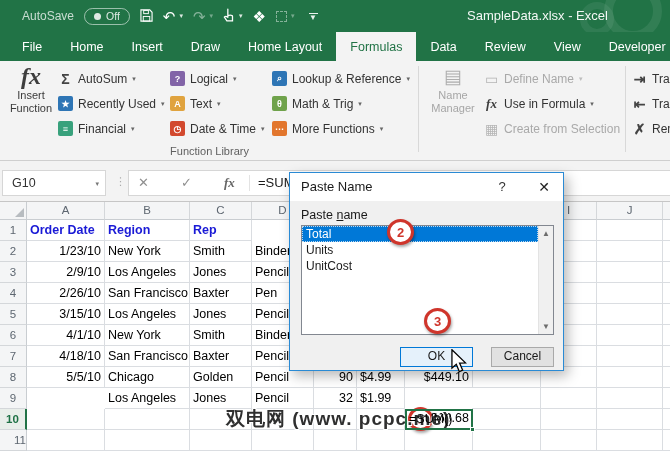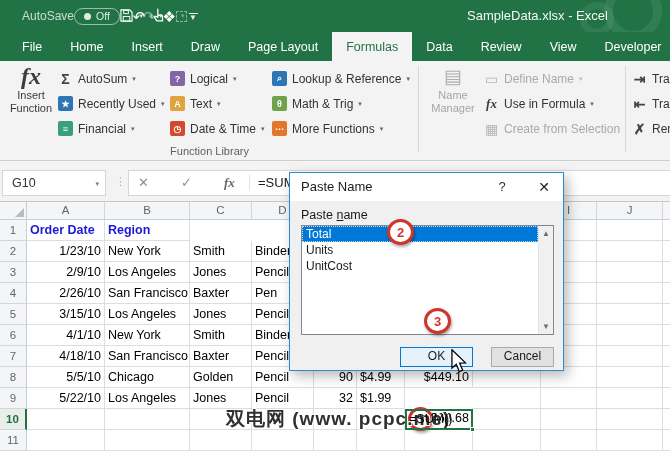--- a/index.html
+++ b/index.html
@@ -1,21 +1,21 @@
 <!DOCTYPE html>
 <html><head>
 <meta charset="utf-8">
 <style>
 *{margin:0;padding:0;box-sizing:border-box;}
 body{font-family:"Liberation Sans",sans-serif;background:#888;}
 .screen{position:relative;width:670px;height:451px;overflow:hidden;background:#fff;}
 
 
 .titlebar{position:absolute;left:0;top:0;width:100%;height:32px;background:#217346;color:#fff;}
-.qat{position:absolute;left:0;top:0;height:32px;display:flex;align-items:center;padding-left:22px;}
+.qat{position:absolute;left:0;top:0;height:32px;display:flex;align-items:center;gap:10px;padding-left:22px;}
 .autosave{font-size:12px;color:rgba(255,255,255,.75);}
 .pill{display:flex;align-items:center;gap:5px;border:1px solid rgba(255,255,255,.55);border-radius:9px;height:17px;padding:0 9px;color:rgba(255,255,255,.85);font-size:10.5px;}
 .pilldot{width:7px;height:7px;border-radius:50%;background:rgba(255,255,255,.85);}
 .qicon{font-size:15px;line-height:1;color:#fff;}
 .dim{opacity:.45;}
 .qdd{font-size:7px;color:rgba(255,255,255,.85);margin-left:-6px;}
 .qatmore{display:flex;flex-direction:column;align-items:center;line-height:4px;margin-left:4px;}
 .qatmore .bar{width:9px;height:1px;background:rgba(255,255,255,.9);margin-bottom:2px;}
 .qatmore .chv{font-size:8px;color:rgba(255,255,255,.9);}
 .wintitle{position:absolute;left:467px;top:8px;font-size:13px;color:rgba(255,255,255,.95);white-space:nowrap;}
@@ -137,21 +137,21 @@
         </span>
     </div>
     <div class="wintitle">SampleData.xlsx  -  Excel</div>
   </div>
 
   <div class="tabbar">
       <div class="tab">File</div>
       <div class="tab">Home</div>
       <div class="tab">Insert</div>
       <div class="tab">Draw</div>
-      <div class="tab">Page Layout</div>
+      <div class="tab">Home Layout</div>
       <div class="tab active">Formulas</div>
       <div class="tab">Data</div>
       <div class="tab">Review</div>
       <div class="tab">View</div>
       <div class="tab">Developer</div>
     </div>
 
   <div class="ribbon">
       <div class="rgroup" style="left: 0px; width: 419px;">
         <div class="rbig" style="left: 4px;">
@@ -279,20 +279,21 @@
       <div class="colhdr" style="left: 314px; width: 43px;">E</div>
       <div class="colhdr" style="left: 357px; width: 48px;">F</div>
       <div class="colhdr" style="left: 405px; width: 68px;">G</div>
       <div class="colhdr" style="left: 473px; width: 68px;">H</div>
       <div class="colhdr" style="left: 541px; width: 56px;">I</div>
       <div class="colhdr" style="left: 597px; width: 66px;">J</div>
       <div class="colhdr" style="left: 663px; width: 8px;"></div>
       <div class="rowhdr" style="top: 18px;">1</div>
       <div class="cell hblue" style="left: 27px; top: 18px; width: 78px;">Order Date</div>
       <div class="cell hblue" style="left: 105px; top: 18px; width: 85px;">Region</div>
+      <div class="cell hblue" style="left: 190px; top: 18px; width: 62px;">Rep</div>
       <div class="cell hblue" style="left: 252px; top: 18px; width: 62px; margin-left: 48px;">Item</div>
       <div class="cell" style="left: 314px; top: 18px; width: 43px;"></div>
       <div class="cell" style="left: 357px; top: 18px; width: 48px;"></div>
       <div class="cell" style="left: 405px; top: 18px; width: 68px;"></div>
       <div class="cell" style="left: 473px; top: 18px; width: 68px;"></div>
       <div class="cell" style="left: 541px; top: 18px; width: 56px;"></div>
       <div class="cell" style="left: 597px; top: 18px; width: 66px;"></div>
       <div class="cell" style="left: 663px; top: 18px; width: 8px;"></div>
       <div class="rowhdr" style="top: 39px;">2</div>
       <div class="cell ar" style="left: 27px; top: 39px; width: 78px;">1/23/10</div>
@@ -372,21 +373,20 @@
       <div class="cell" style="left: 190px; top: 165px; width: 62px;">Golden</div>
       <div class="cell" style="left: 252px; top: 165px; width: 62px;">Pencil</div>
       <div class="cell ar" style="left: 314px; top: 165px; width: 43px;">90</div>
       <div class="cell" style="left: 357px; top: 165px; width: 48px;">$4.99</div>
       <div class="cell ar" style="left: 405px; top: 165px; width: 68px;">$449.10</div>
       <div class="cell" style="left: 473px; top: 165px; width: 68px;"></div>
       <div class="cell" style="left: 541px; top: 165px; width: 56px;"></div>
       <div class="cell" style="left: 597px; top: 165px; width: 66px;"></div>
       <div class="cell" style="left: 663px; top: 165px; width: 8px;"></div>
       <div class="rowhdr" style="top: 186px;">9</div>
-      <div class="cell ar" style="left: 27px; top: 186px; width: 78px;">5/22/10</div>
       <div class="cell" style="left: 105px; top: 186px; width: 85px;">Los Angeles</div>
       <div class="cell" style="left: 190px; top: 186px; width: 62px;">Jones</div>
       <div class="cell" style="left: 252px; top: 186px; width: 62px;">Pencil</div>
       <div class="cell ar" style="left: 314px; top: 186px; width: 43px;">32</div>
       <div class="cell" style="left: 357px; top: 186px; width: 48px;">$1.99</div>
       <div class="cell ar" style="left: 405px; top: 186px; width: 68px; margin-top: 20px;">$63.68</div>
       <div class="cell" style="left: 473px; top: 186px; width: 68px;"></div>
       <div class="cell" style="left: 541px; top: 186px; width: 56px;"></div>
       <div class="cell" style="left: 597px; top: 186px; width: 66px;"></div>
       <div class="cell" style="left: 663px; top: 186px; width: 8px;"></div>
@@ -395,21 +395,21 @@
       <div class="cell" style="left: 105px; top: 207px; width: 85px;"></div>
       <div class="cell" style="left: 190px; top: 207px; width: 62px;"></div>
       <div class="cell" style="left: 252px; top: 207px; width: 62px;"></div>
       <div class="cell" style="left: 314px; top: 207px; width: 43px;"></div>
       <div class="cell" style="left: 357px; top: 207px; width: 48px;"></div>
       <div class="cell" style="left: 405px; top: 207px; width: 68px;"></div>
       <div class="cell" style="left: 473px; top: 207px; width: 68px;"></div>
       <div class="cell" style="left: 541px; top: 207px; width: 56px;"></div>
       <div class="cell" style="left: 597px; top: 207px; width: 66px;"></div>
       <div class="cell" style="left: 663px; top: 207px; width: 8px;"></div>
-      <div class="rowhdr" style="top: 228px;">11</div>
+      <div class="rowhdr" style="top: 228px; text-align: right;">11</div>
       <div class="cell" style="left: 27px; top: 228px; width: 78px;"></div>
       <div class="cell" style="left: 105px; top: 228px; width: 85px;"></div>
       <div class="cell" style="left: 190px; top: 228px; width: 62px;"></div>
       <div class="cell" style="left: 252px; top: 228px; width: 62px;"></div>
       <div class="cell" style="left: 314px; top: 228px; width: 43px;"></div>
       <div class="cell" style="left: 357px; top: 228px; width: 48px;"></div>
       <div class="cell" style="left: 405px; top: 228px; width: 68px;"></div>
       <div class="cell" style="left: 473px; top: 228px; width: 68px;"></div>
       <div class="cell" style="left: 541px; top: 228px; width: 56px;"></div>
       <div class="cell" style="left: 597px; top: 228px; width: 66px;"></div>

